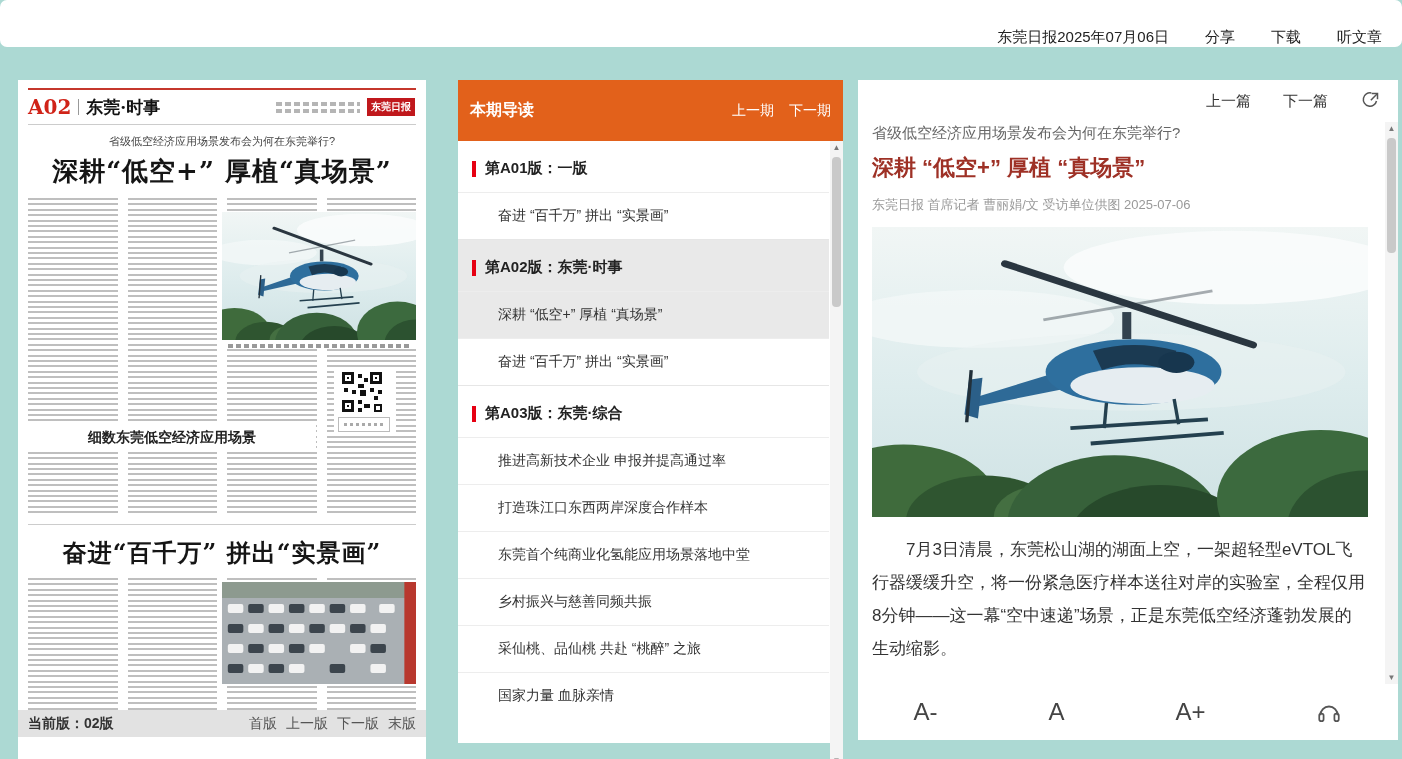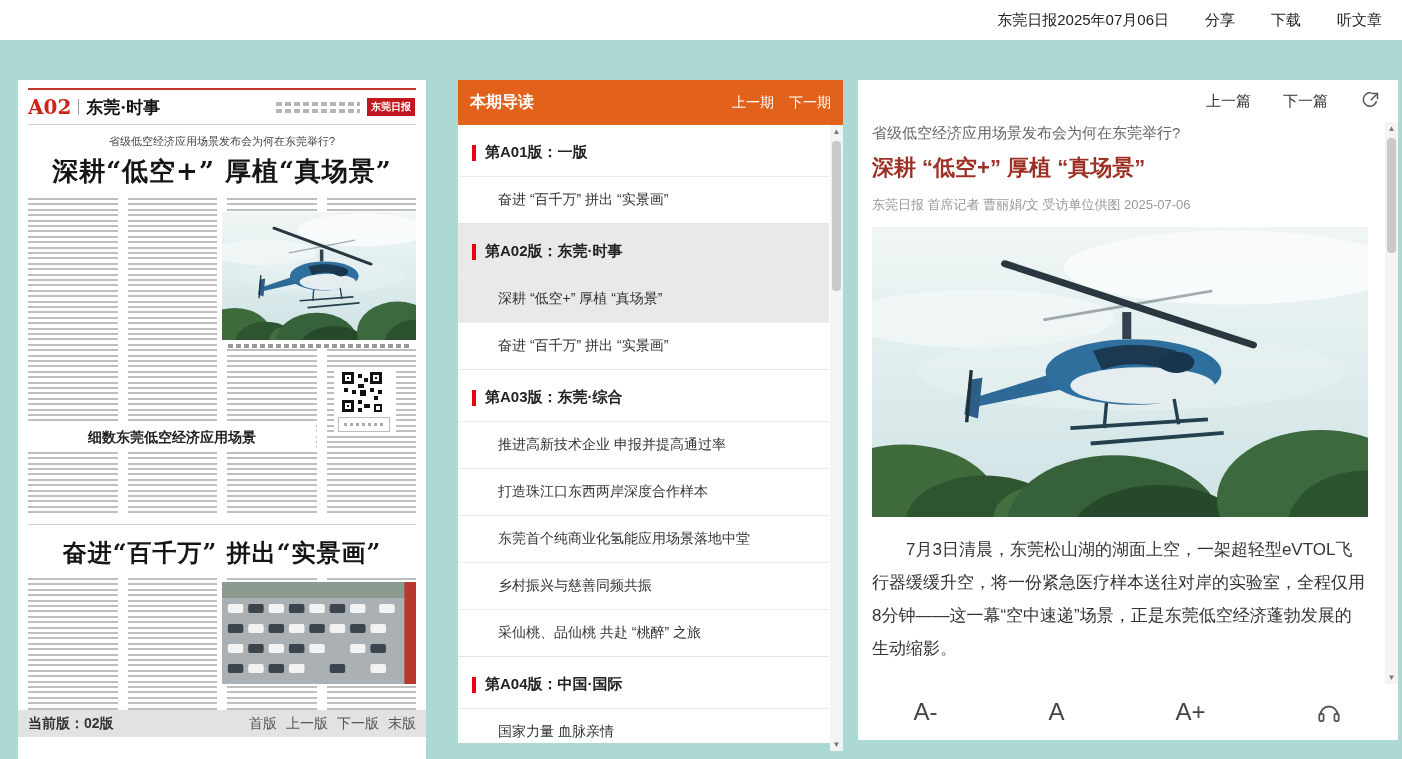--- a/index.html
+++ b/index.html
@@ -1,20 +1,20 @@
 <!DOCTYPE html>
 <html><head>
 <meta charset="utf-8">
 <style>
   html,body{margin:0;padding:0;background:#acd9d3;}
   .stage{position:relative;width:1402px;height:759px;background:#acd9d3;font-family:"Liberation Sans",sans-serif;overflow:hidden;}
   a{cursor:pointer;}
 
   
-  .topbar{position:absolute;top:0;left:0;right:0;height:40px;background:#fff;display:flex;align-items:center;justify-content:flex-end;gap:36px;padding-right:20px;font-size:15px;color:#222;}
+  .topbar{position:absolute;top:0;left:0;right:0;height:47px;background:#fff;display:flex;align-items:flex-end;justify-content:flex-end;gap:36px;padding-right:20px;font-size:15px;color:#222;border-radius:7px;}
   .topbar a{color:#222;text-decoration:none;}
 
   .panel{position:absolute;background:#fff;box-sizing:border-box;}
 
   
   .left-panel{left:18px;top:80px;width:408px;height:750px;overflow:hidden;}
   .np{padding:6px 10px;height:100%;box-sizing:border-box;}
   .np-rule{height:2px;background:#c5372c;margin-top:2px;}
   .np-head{display:flex;align-items:center;margin-top:5px;}
   .np-code{color:#d02318;font-family:"DejaVu Serif",serif;font-weight:bold;font-size:20px;}
@@ -43,21 +43,21 @@
   .np-cars{position:absolute;top:4px;right:0;width:194px;height:102px;background:#fff;}
   .np-cars svg{width:194px;height:102px;display:block;}
 
   .left-footer{position:absolute;left:18px;top:710px;width:408px;height:27px;background:#e2e2e2;display:flex;align-items:center;justify-content:space-between;padding:0 10px;box-sizing:border-box;font-size:14px;color:#333;}
   .left-footer .cur{font-weight:bold;}
   .lf-nav{display:flex;gap:9px;}
   .lf-nav a{color:#555;text-decoration:none;}
 
   
   .mid-panel{left:458px;top:80px;width:385px;height:663px;}
-  .toc-head{height:37px;background:#e2611b;color:#fff;display:flex;align-items:center;justify-content:space-between;padding:4px 12px;}
+  .toc-head{height:37px;background:#e2611b;color:#fff;display:flex;align-items:center;justify-content:space-between;padding:12px 12px;}
   .toc-title{font-weight:bold;font-size:16px;}
   .toc-links{display:flex;gap:15px;font-size:14px;}
   .toc-links a{color:#fff;text-decoration:none;}
   .toc-body{position:relative;height:626px;overflow:hidden;}
   .toc-list{margin-right:14px;}
   .toc-sec-head{display:flex;align-items:center;gap:9px;padding:18px 14px 14px;font-size:15px;font-weight:bold;color:#222;border-top:1px solid #e6e6e6;}
   .toc-list > .toc-section:first-child .toc-sec-head{border-top:none;}
   .redbar{width:4px;height:16px;background:#e60012;flex:0 0 4px;}
   .toc-article{padding:14px 16px 14px 40px;font-size:14px;color:#333;border-top:1px solid #ededed;}
   .active-bg{background:#e9e9e9;}
@@ -321,24 +321,20 @@
             <span>第A03版：东莞·综合</span>
           </div>
           <div class="toc-article">推进高新技术企业 申报并提高通过率</div>
           <div class="toc-article">打造珠江口东西两岸深度合作样本</div>
           <div class="toc-article">东莞首个纯商业化氢能应用场景落地中堂</div>
           <div class="toc-article">乡村振兴与慈善同频共振</div>
           <div class="toc-article">采仙桃、品仙桃 共赴 “桃醉” 之旅</div>
         </div>
 
         <div class="toc-section">
-          <div class="toc-sec-head">
-            <span class="redbar"></span>
-            <span>第A04版：中国·国际</span>
-          </div>
           <div class="toc-article">国家力量 血脉亲情</div>
 
         </div>
 
       </div>
       <div class="vscroll">
         <div class="vs-up">▲</div>
         <div class="vs-thumb mid-thumb"></div>
         <div class="vs-down">▼</div>
       </div>

